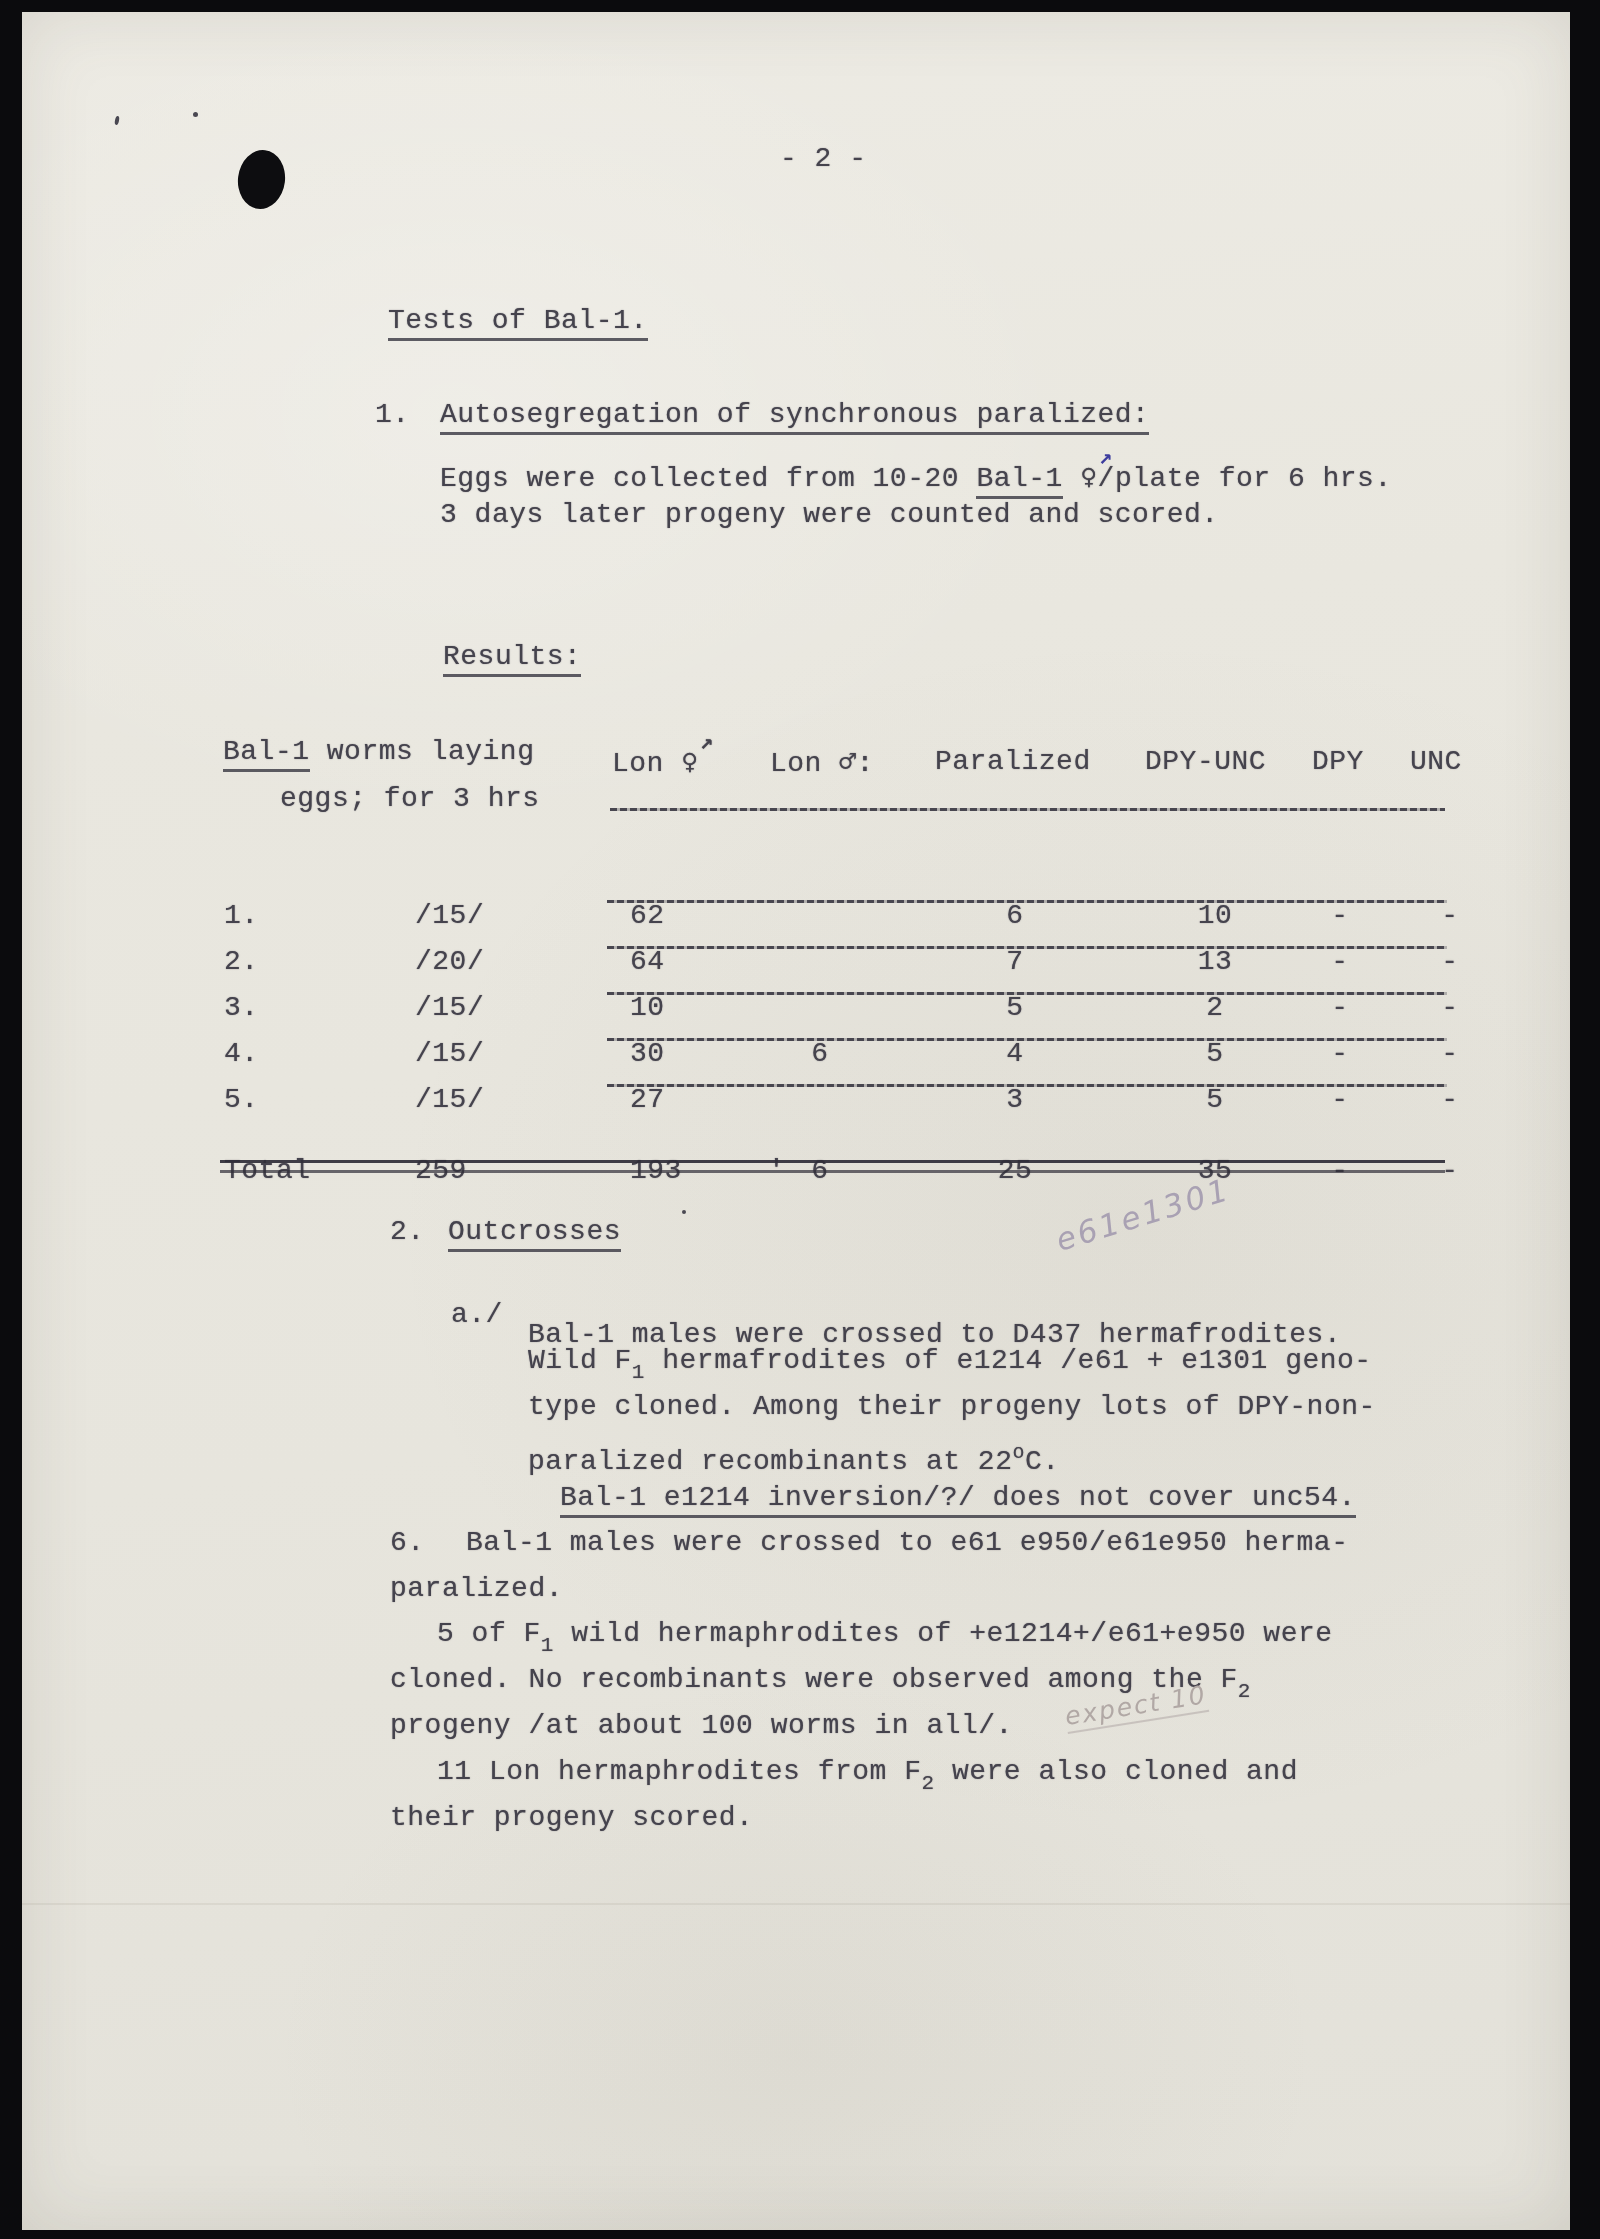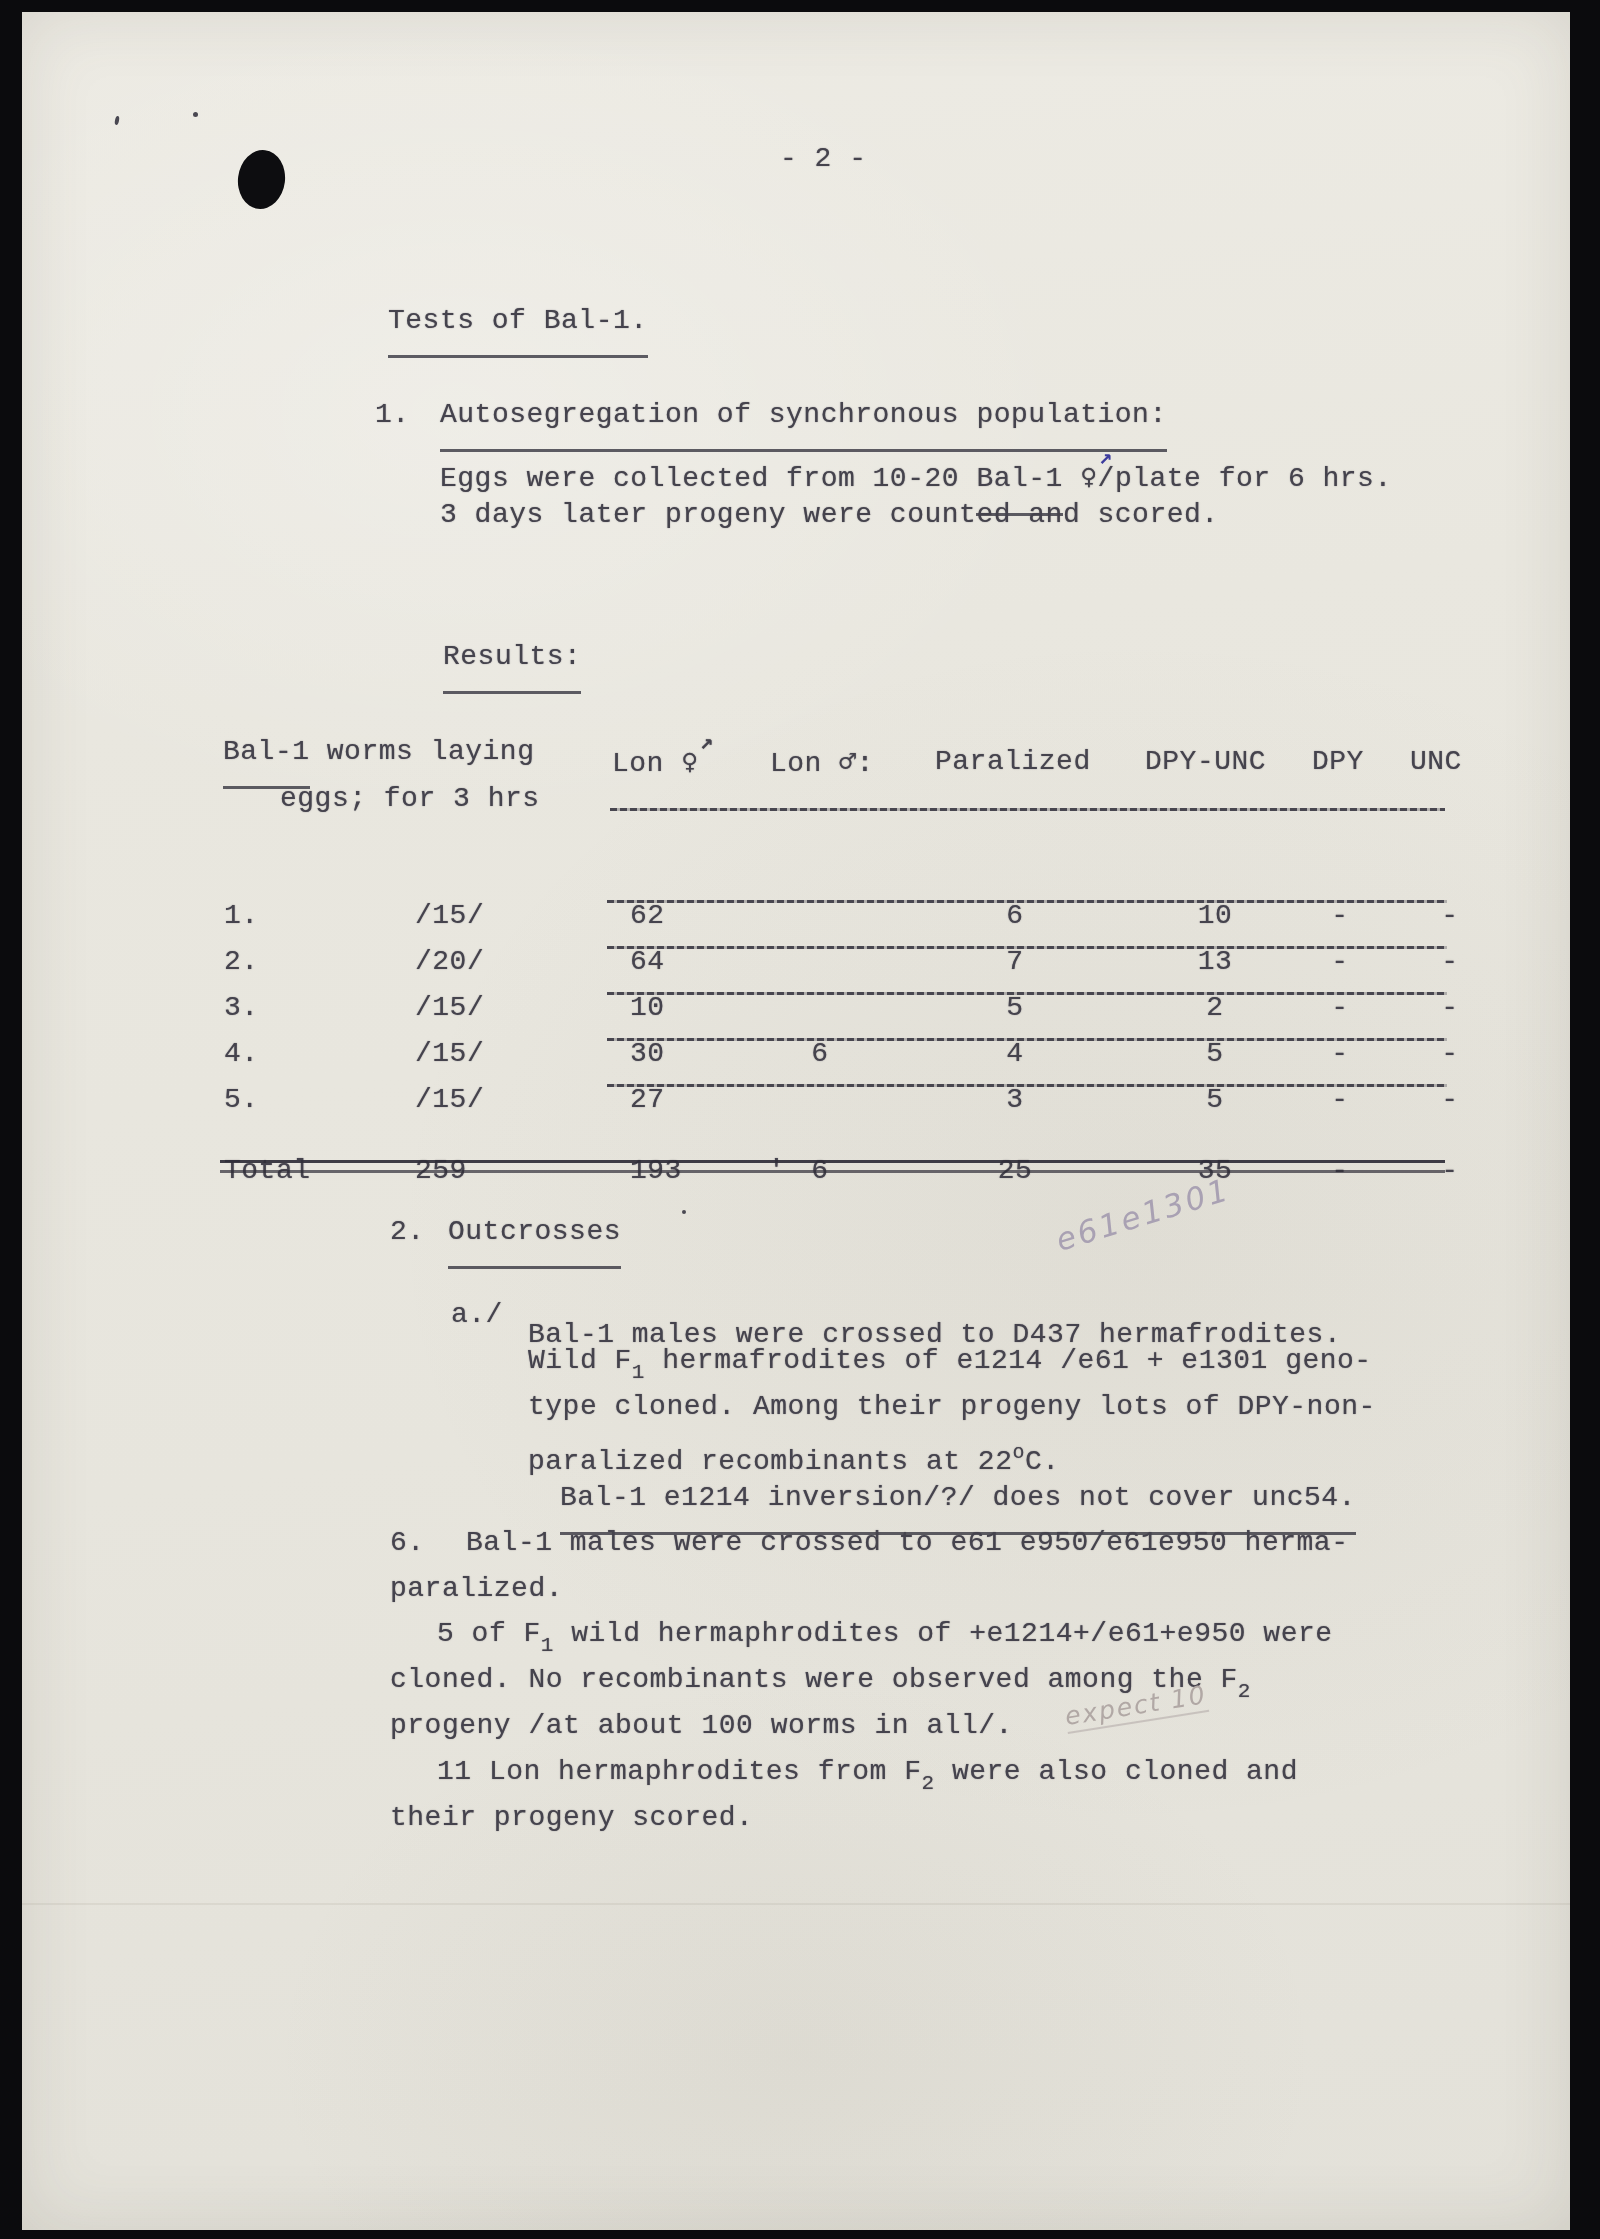--- a/index.html
+++ b/index.html
@@ -12,21 +12,21 @@
       radial-gradient(ellipse 700px 500px at 50% 92%, rgba(125,118,100,0.07), transparent 75%),
       linear-gradient(173deg,#edebe4 0%,#e9e7df 30%,#e7e5dd 62%,#e3e1d9 100%);
     box-shadow: inset 0 0 70px rgba(95,88,70,0.14);
   }
   .abs{position:absolute;}
   .tw{
     font-family:"Liberation Mono", monospace;
     font-size:28px;line-height:34px;color:#45434d;letter-spacing:0.5px;
     white-space:pre;text-shadow:0 0 1.2px rgba(64,62,74,0.65);
   }
-  .u{border-bottom:3px solid rgba(60,58,68,0.82);padding-bottom:19px;}
+  .u{border-bottom:3px solid rgba(60,58,68,0.82);padding-bottom:2px;}
   .rule{
     position:absolute;height:3px;
     background:repeating-linear-gradient(90deg, rgba(55,53,64,0.9) 0 7px, rgba(55,53,64,0.3) 7px 10px);
   }
   .dblrule{
     position:absolute;height:7px;
     border-top:3px solid rgba(48,46,57,0.92);
     border-bottom:3px solid rgba(48,46,57,0.7);
   }
   .row{position:absolute;left:0;width:100%;height:36px;}
@@ -61,21 +61,21 @@
   <div class="hole"></div>
   <div class="speck" style="left:93px;top:104px;width:4px;height:9px;transform:rotate(12deg);"></div>
   <div class="speck" style="left:171px;top:100px;width:5px;height:5px;"></div>
   <div class="crease" style="top:1891px;"></div>
 
   <div class="tw abs" style="left:758px;top:130px;">- 2 -</div>
 
   <div class="tw abs" style="left:366px;top:292px;"><span class="u">Tests of Bal-1.</span></div>
 
   <div class="tw abs" style="left:353px;top:386px;">1.</div>
-  <div class="tw abs" style="left:418px;top:386px;"><span class="u">Autosegregation of synchronous population:</span></div>
+  <div class="tw abs" style="left:418px;top:386px;"><span class="u">Autosegregation of synchronous paralized:</span></div>
 
   <div class="tw abs" style="left:418px;top:448px;text-align:center;"><span>Eggs were collected from 10-20 </span><span class="u">Bal-1</span><span> </span><span class="sym"><span>♀</span><span class="arrow blue">↗</span></span><span>/plate for 6 hrs.</span></div>
 
   <div class="tw abs" style="left:418px;top:486px;">3 days later progeny were counted and scored.</div>
 
   <div class="tw abs" style="left:421px;top:628px;"><span class="u">Results:</span></div>
 
   <div class="tw abs" style="left:201px;top:723px;"><span class="u">Bal-1</span><span> worms laying</span></div>
   <div class="tw abs" style="left:258px;top:770px;">eggs; for 3 hrs</div>
 

